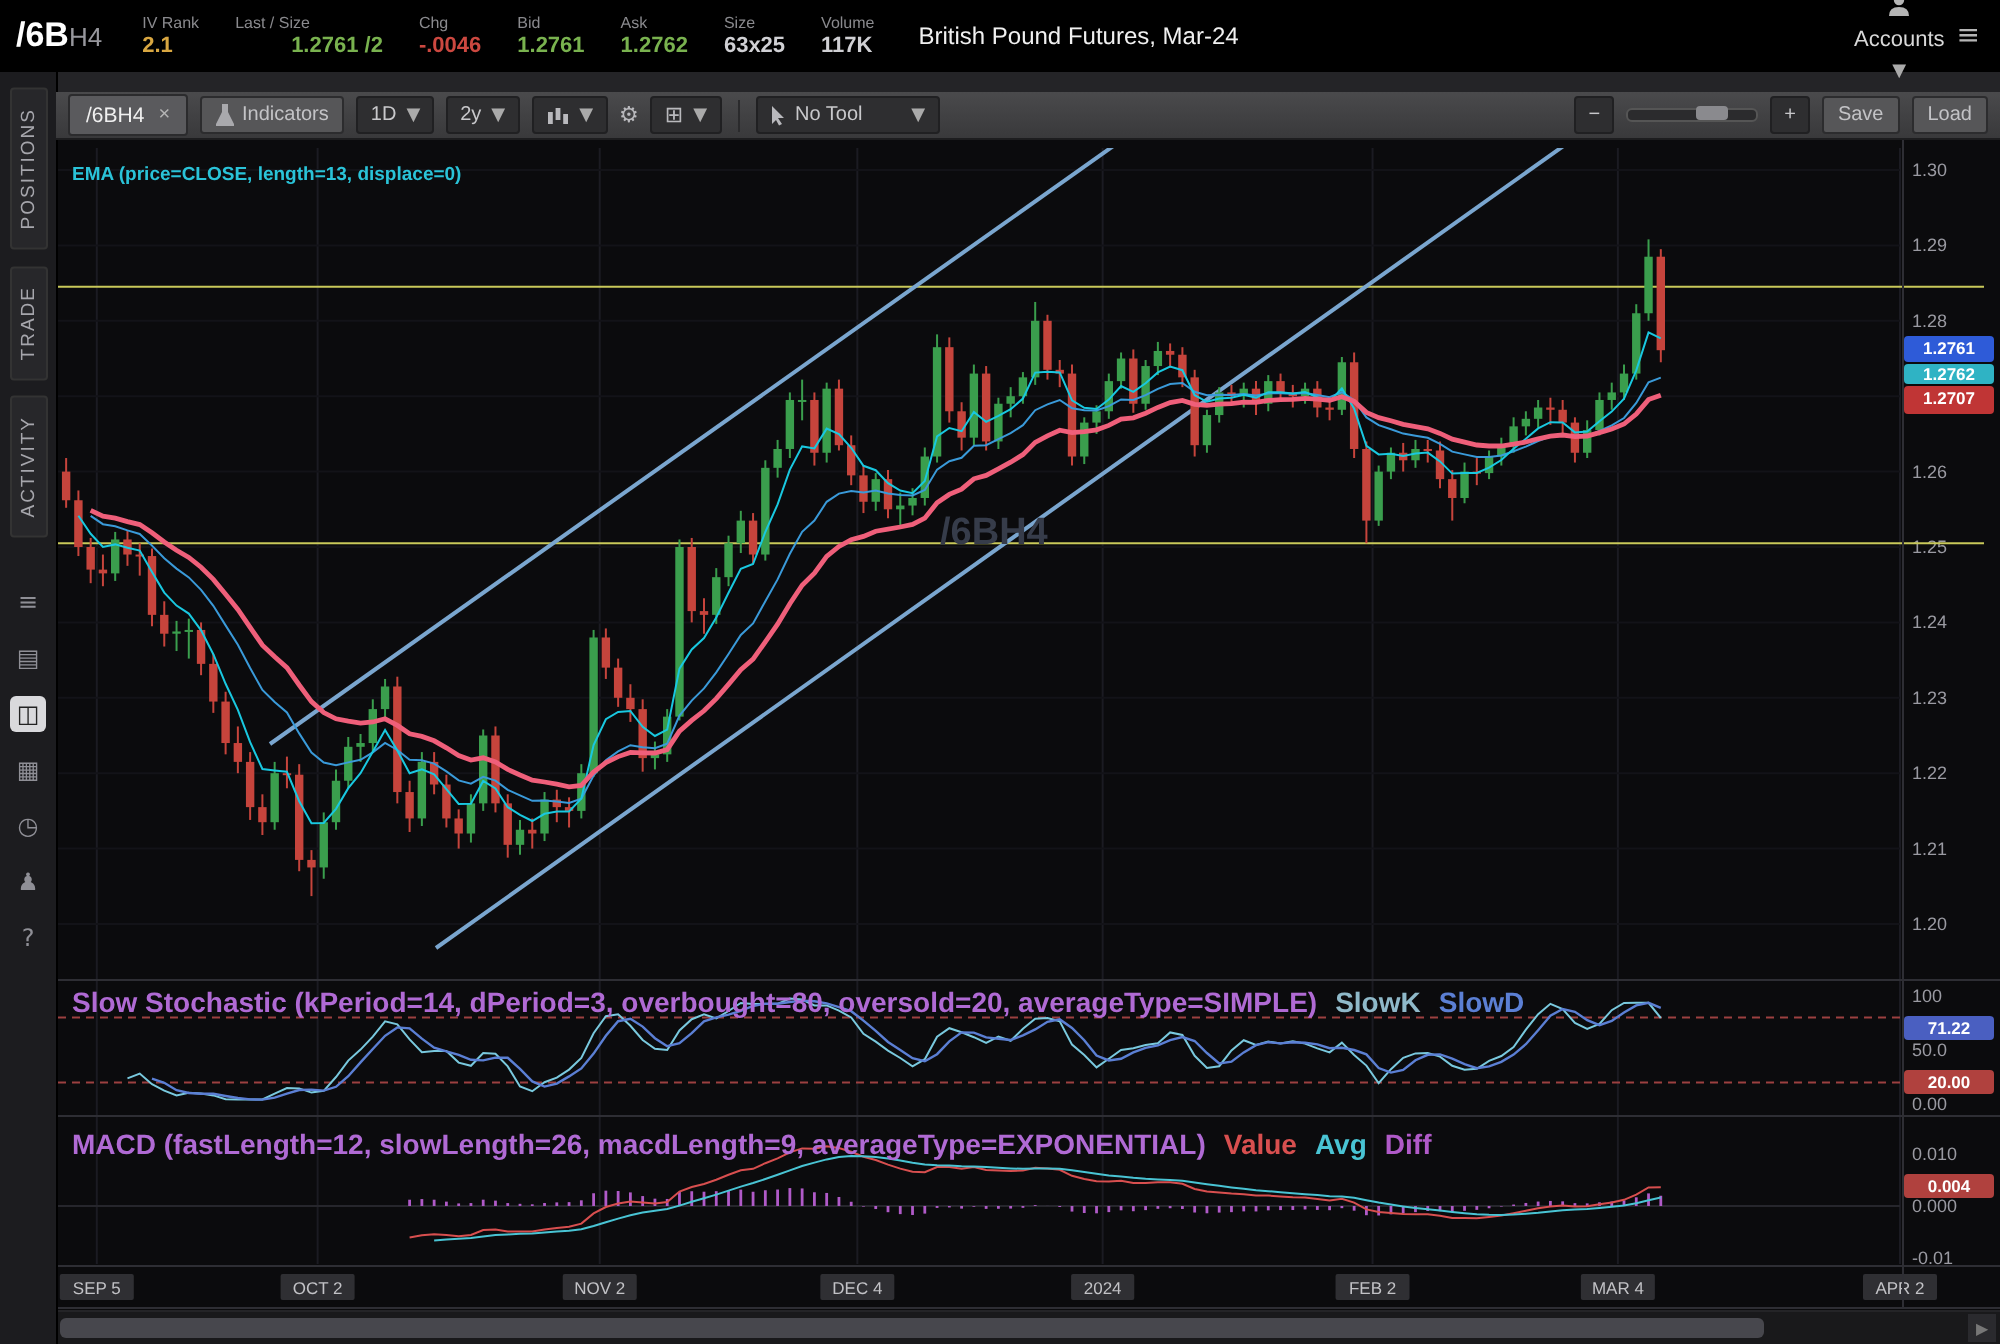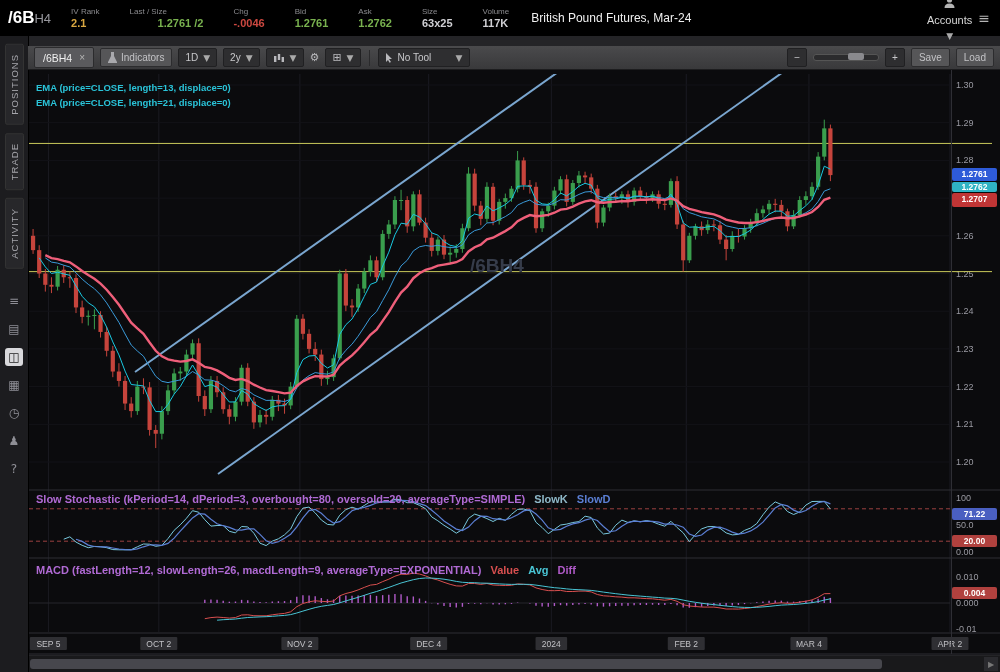--- a/index.html
+++ b/index.html
@@ -3,21 +3,21 @@
 <meta charset="utf-8">
 <style>
   html,body{margin:0;padding:0;background:#242427;}
   body{width:1000px;height:672px;position:relative;overflow:hidden;
        font-family:"Liberation Sans",sans-serif;-webkit-font-smoothing:antialiased;}
   
   .header{position:absolute;left:0;top:0;width:1000px;height:36px;background:#000;
           display:flex;align-items:center;z-index:5;}
   .sym{margin-left:8px;font-size:17px;font-weight:bold;color:#fff;}
   .sym .suffix{color:#97979d;font-size:13px;font-weight:normal;}
-  #header-stats{display:flex;margin-left:20px;gap:30px;align-items:flex-end;}
+  #header-stats{display:flex;margin-left:20px;gap:18px;align-items:flex-end;}
   .stat{text-align:left;}
   .slab{font-size:8px;color:#8a8a8e;}
   .sval{font-size:11px;margin-top:1px;font-weight:bold;}
   .desc{margin-left:22px;font-size:12px;color:#f0f0f0;font-weight:normal;}
   .accounts{margin-left:auto;display:flex;align-items:center;gap:5px;color:#d8d8d8;
             font-size:11px;margin-right:6px;cursor:pointer;flex-direction:column;}
   .caret{color:#aaa;font-size:9px;font-family:"DejaVu Sans",sans-serif;}
   .hamb{color:#b5b5b5;margin-right:10px;font-size:14px;cursor:pointer;font-family:"DejaVu Sans",sans-serif;}
   
   .sidebar{position:absolute;left:0;top:36px;bottom:0;width:28px;background:#1c1c1f;
@@ -45,21 +45,21 @@
   .tsep{width:1px;height:16px;background:#2a2a2c;margin:0 2px;}
   .tright{margin-left:auto;display:flex;align-items:center;gap:6px;margin-right:6px;}
   .zoomtrack{width:64px;height:5px;background:#2b2b2d;border:1px solid #555;border-radius:3px;
              position:relative;cursor:pointer;}
   .zoomthumb{position:absolute;left:34px;top:-2px;width:16px;height:7px;background:#8a8a8e;border-radius:2px;}
   
   svg{font-family:"Liberation Sans",sans-serif;}
   #chart{position:absolute;left:0;top:70px;z-index:1;}
   .overlay{position:absolute;z-index:3;pointer-events:none;}
   .ema-legend div{color:#2ac3d8;font-size:9.5px;line-height:15px;font-weight:bold;}
-  .study-row{display:flex;gap:9px;font-size:11px;font-weight:bold;white-space:nowrap;text-align:right;}
+  .study-row{display:flex;gap:9px;font-size:14px;font-weight:bold;white-space:nowrap;text-align:right;}
   #badges{position:absolute;left:0;top:0;width:1000px;height:672px;z-index:3;pointer-events:none;}
   .pbadge{position:absolute;left:952px;width:45px;text-align:center;color:#fff;font-size:8.5px;
           font-weight:bold;border-radius:2px;}
 </style>
 </head>
 <body>
 
 <div class="header">
   <div class="sym">
     <span>/6B</span><span class="suffix">H4</span>
@@ -633,21 +633,20 @@
     <line x1="28" y1="654" x2="1000" y2="654" stroke="#2e2e34"></line>
     <line x1="951.5" y1="70" x2="951.5" y2="654" stroke="#2e2e34"></line>
     <rect x="28" y="656" width="972" height="16" fill="#19191b"></rect>
     <rect x="30" y="659" width="852" height="10" rx="3" fill="#47474d"></rect>
     <rect x="984" y="657" width="14" height="14" fill="#2a2a2e"></rect>
     <text x="988" y="667" fill="#777" font-size="8">▶</text>
   </svg>
 
 <div class="overlay ema-legend" style="left:36px;top:80px;">
   <div>EMA (price=CLOSE, length=13, displace=0)</div>
-  <div>EMA (price=CLOSE, length=21, displace=0)</div>
 </div>
 <div class="overlay study-row" style="left:36px;top:493px;">
   <span style="color: rgb(176, 106, 212);">Slow Stochastic (kPeriod=14, dPeriod=3, overbought=80, oversold=20, averageType=SIMPLE)</span>
   <span style="color: rgb(143, 185, 201);">SlowK</span>
   <span style="color: rgb(91, 127, 212);">SlowD</span>
 </div>
 <div class="overlay study-row" style="left:36px;top:564px;">
   <span style="color: rgb(176, 106, 212);">MACD (fastLength=12, slowLength=26, macdLength=9, averageType=EXPONENTIAL)</span>
   <span style="color: rgb(216, 79, 79);">Value</span>
   <span style="color: rgb(73, 196, 212);">Avg</span>

